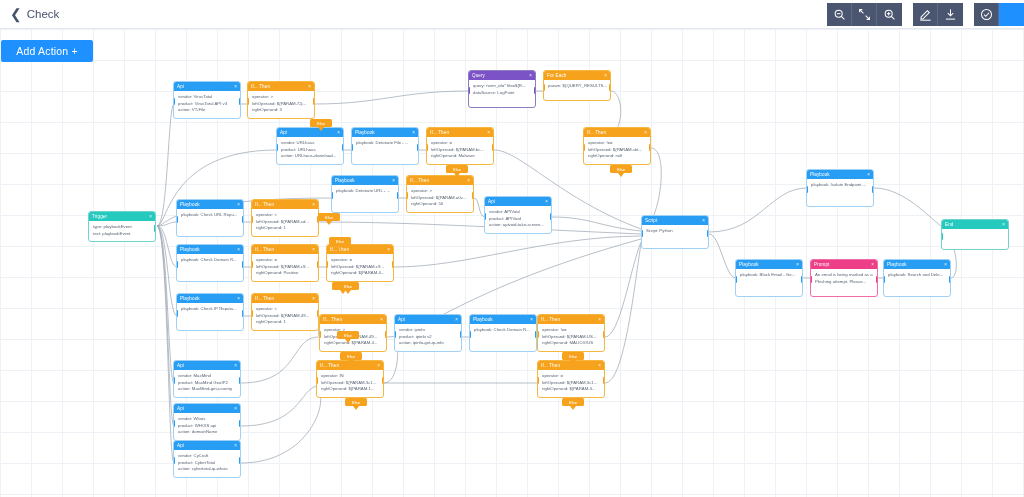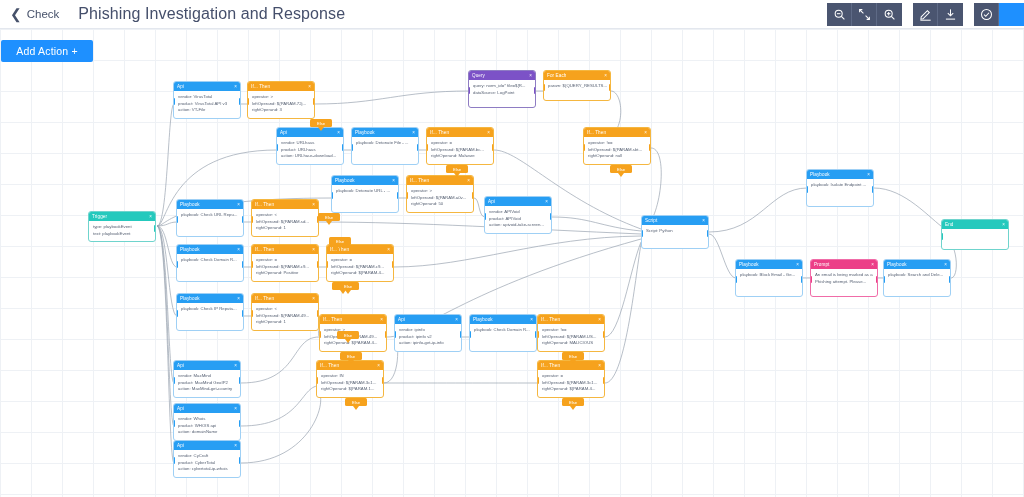--- a/index.html
+++ b/index.html
@@ -109,21 +109,20 @@
   }
 </style>
 </head>
 <body>
 
 <div class="header">
   <div class="back-btn">
     <span class="back-chevron">❮</span>
     <span class="back-label">Check</span>
   </div>
-  <div class="page-title">Phishing Investigation and Response</div>
 
   <div class="toolbar">
     <div class="tgroup">
       <div class="tbtn">
         <svg width="13" height="13" viewBox="0 0 24 24" fill="none" stroke="#fff" stroke-width="1.9">
           <circle cx="10.5" cy="10.5" r="6.5"></circle>
             <line x1="15.5" y1="15.5" x2="21" y2="21"></line>
             <line x1="7.3" y1="10.5" x2="13.7" y2="10.5"></line>
         </svg>
       </div>

